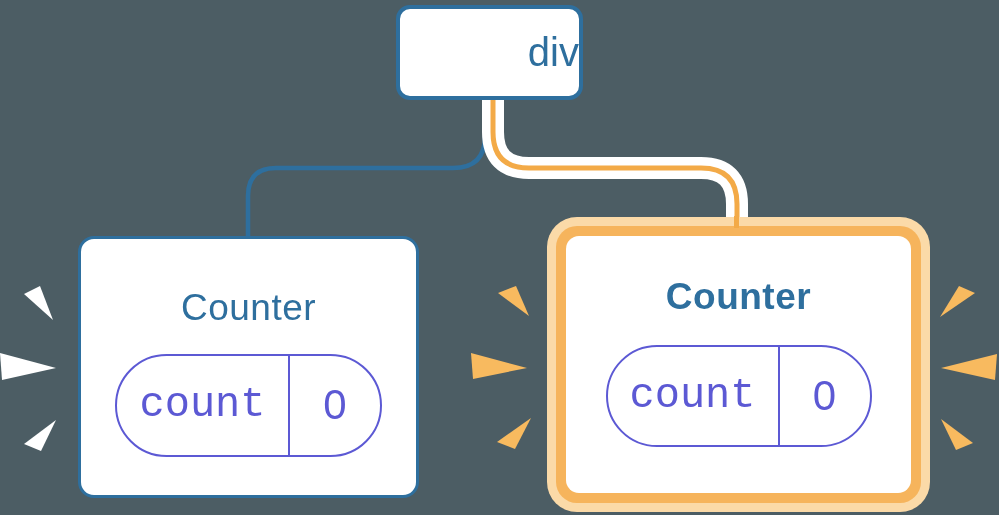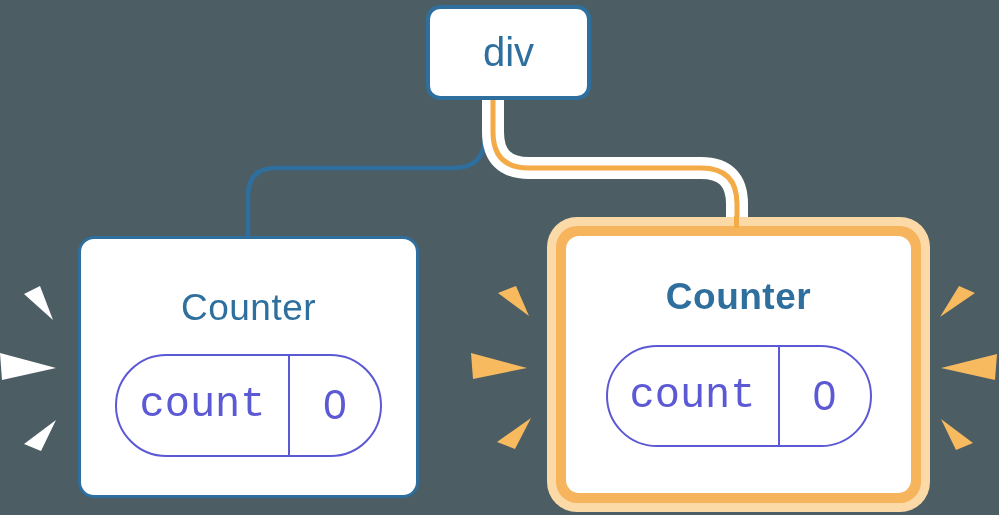--- a/index.html
+++ b/index.html
@@ -7,23 +7,23 @@
 
   .canvas{position:relative;width:999px;height:515px;background:var(--bg,#4c5d64);overflow:hidden;}
 
   svg.layer{position:absolute;left:0;top:0;z-index:1;}
   .line-blue{fill:none;stroke:var(--blue);stroke-width:4.5px;}
   .line-casing{fill:none;stroke:var(--spark-white);stroke-width:22px;}
   .line-core{fill:none;stroke:var(--orange-core);stroke-width:5px;}
   .spark-white{fill:var(--spark-white);}
   .spark-orange{fill:var(--spark-orange);}
 
-  .node-root{position:absolute;left:426px;top:5px;width:165px;height:95px;box-sizing:border-box;
+  .node-root{position:absolute;left:396px;top:5px;width:187px;height:95px;box-sizing:border-box;
     background:var(--card-bg);border:4px solid var(--blue);border-radius:14px;z-index:4;
-    display:flex;align-items:center;justify-content:center;
+    display:flex;align-items:center;justify-content:flex-end;
     font-size:40px;color:var(--blue);}
 
   .card-left{position:absolute;left:78px;top:236px;width:341px;height:262px;box-sizing:border-box;
     background:var(--card-bg);border:3px solid var(--blue);border-radius:16px;z-index:2;
     display:flex;flex-direction:column;align-items:center;}
   .card-title{margin-top:48px;font-size:37px;letter-spacing:.5px;color:var(--blue);line-height:1.15;text-align:center;}
 
   .pill{display:flex;width:267px;height:103px;box-sizing:border-box;
     border:2.5px solid var(--purple);border-radius:52px;
     color:var(--purple);font-size:42px;}

